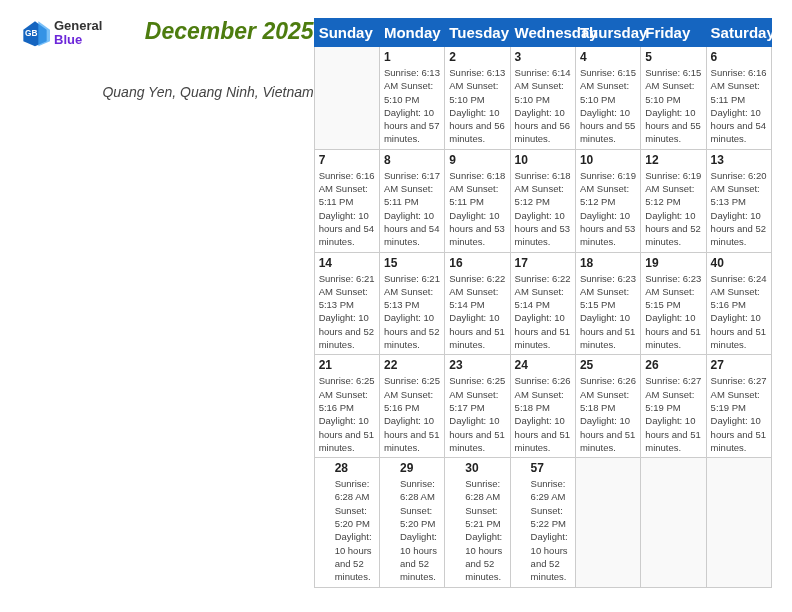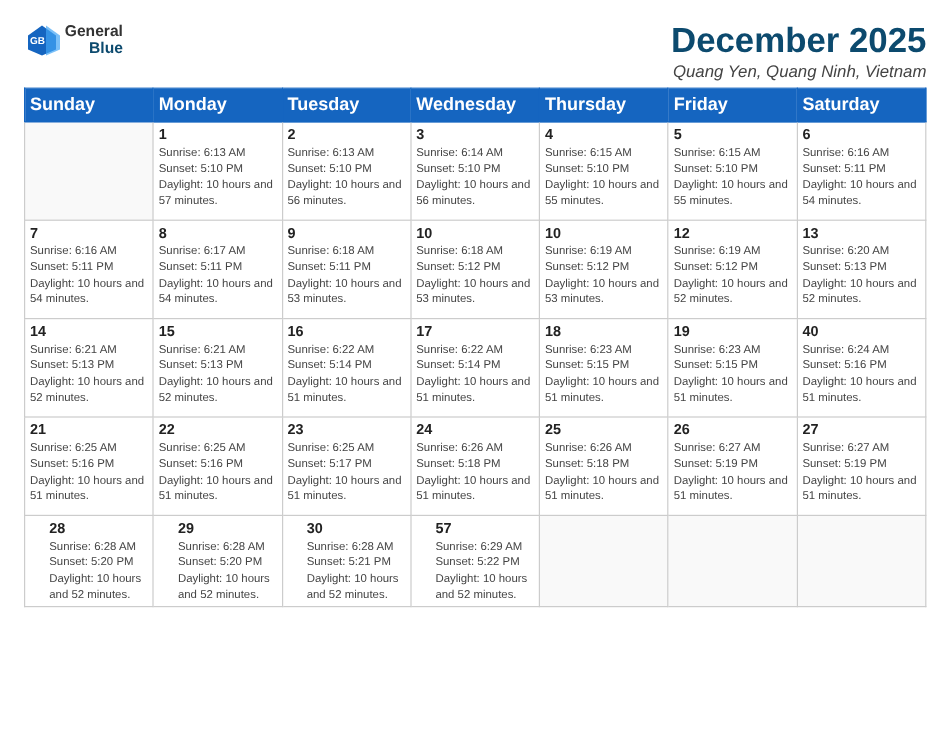--- a/index.html
+++ b/index.html
@@ -8,58 +8,59 @@
       background: #fff;
       width: 792px;
       height: 612px;
       overflow: hidden;
     }
     .page {
       width: 792px;
       height: 497px;
       padding: 18px 20px 12px 20px;
       display: flex;
-      flex-direction: column;
     }
     .header {
       display: flex;
       justify-content: space-between;
       align-items: flex-start;
       margin-bottom: 6px;
     }
     .logo {
       display: flex;
       align-items: center;
       gap: 4px;
     }
     .logo-text {
       display: flex;
       flex-direction: column;
       font-size: 13px;
       font-weight: bold;
       line-height: 1.1;
     }
     .logo-text .general { color: #333; }
-    .logo-text .blue { color: #0c4a6e; text-align: right; }
+    .logo-text .blue { color: #6d28d9; }
     .logo-icon {
       width: 30px;
       height: 30px;
     }
     .title-block {
       text-align: right;
     }
     .month-year {
-      font-size: 29px;
+      font-size: 23px;
       font-weight: bold;
-      color: #0c4a6e;
+      color: #4d7c0f;
+      font-style: italic;
     }
     .location {
       font-size: 14px;
       color: #444;
       font-style: italic;
+      margin-top: 39px;
     }
     .calendar {
       flex: 1;
       border: 1px solid #ccc;
       border-collapse: collapse;
       width: 100%;
       table-layout: fixed;
     }
     .calendar th {
       background-color: #1565C0;

